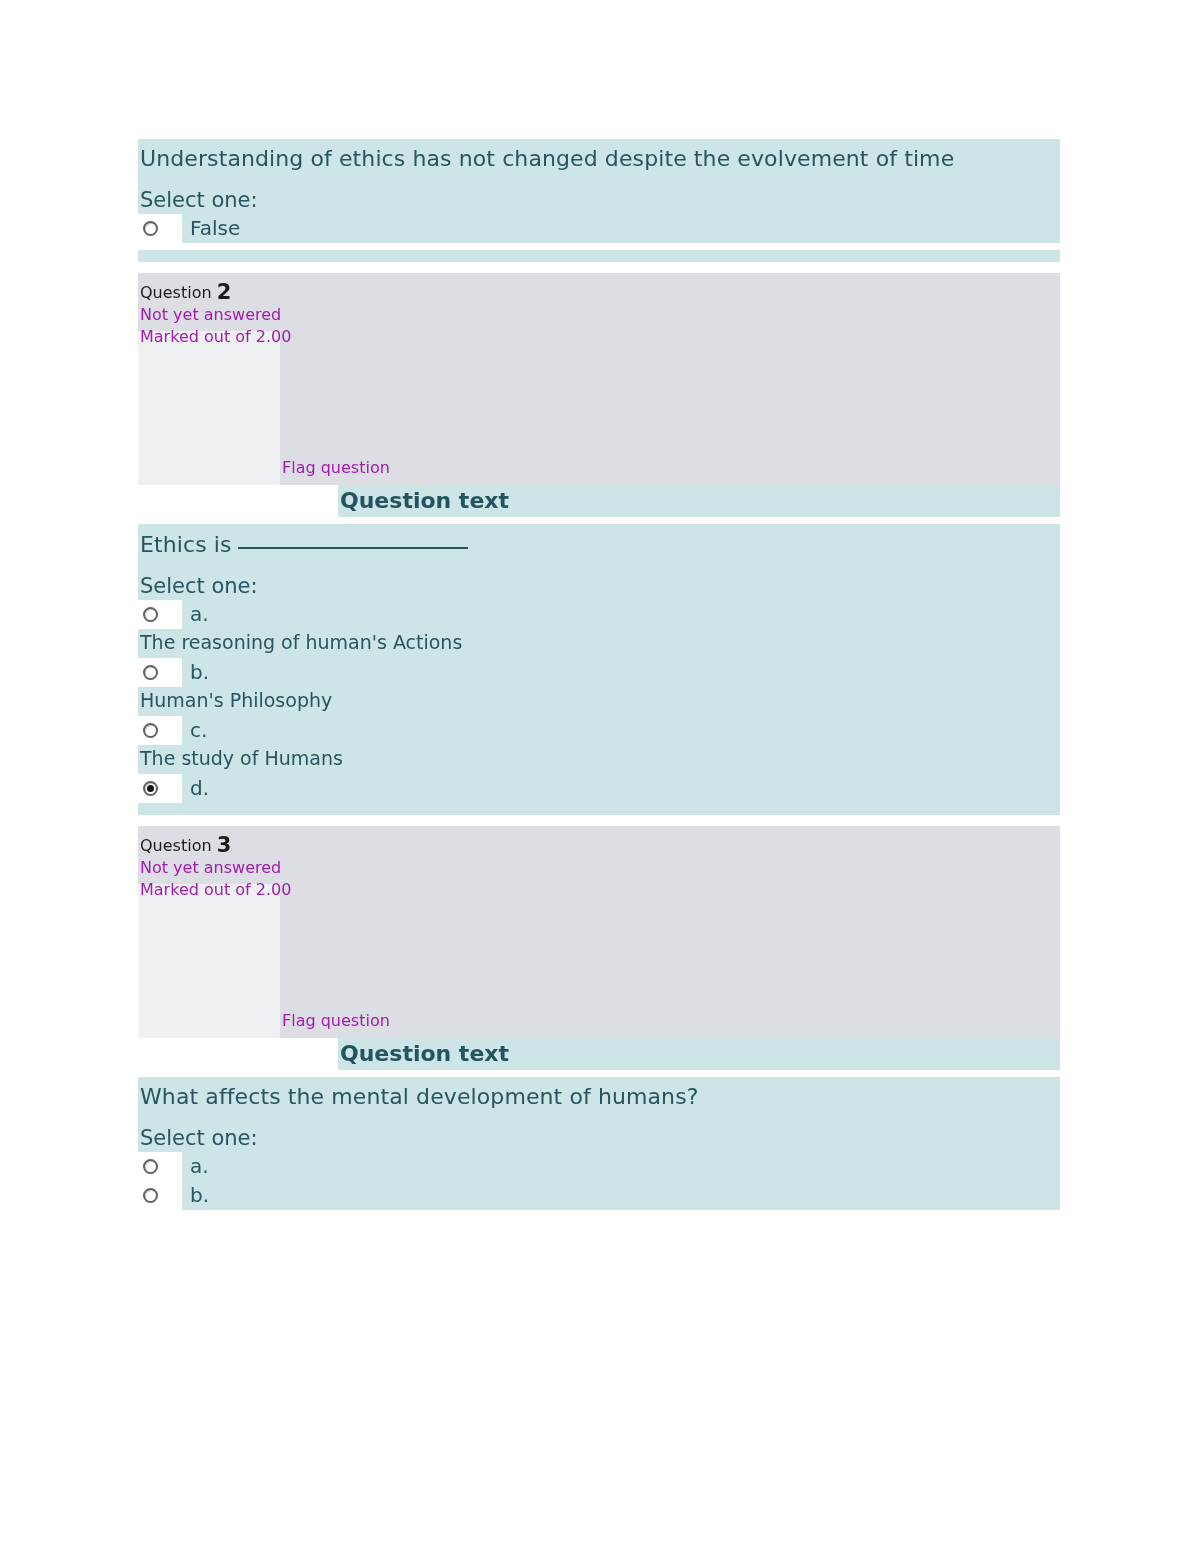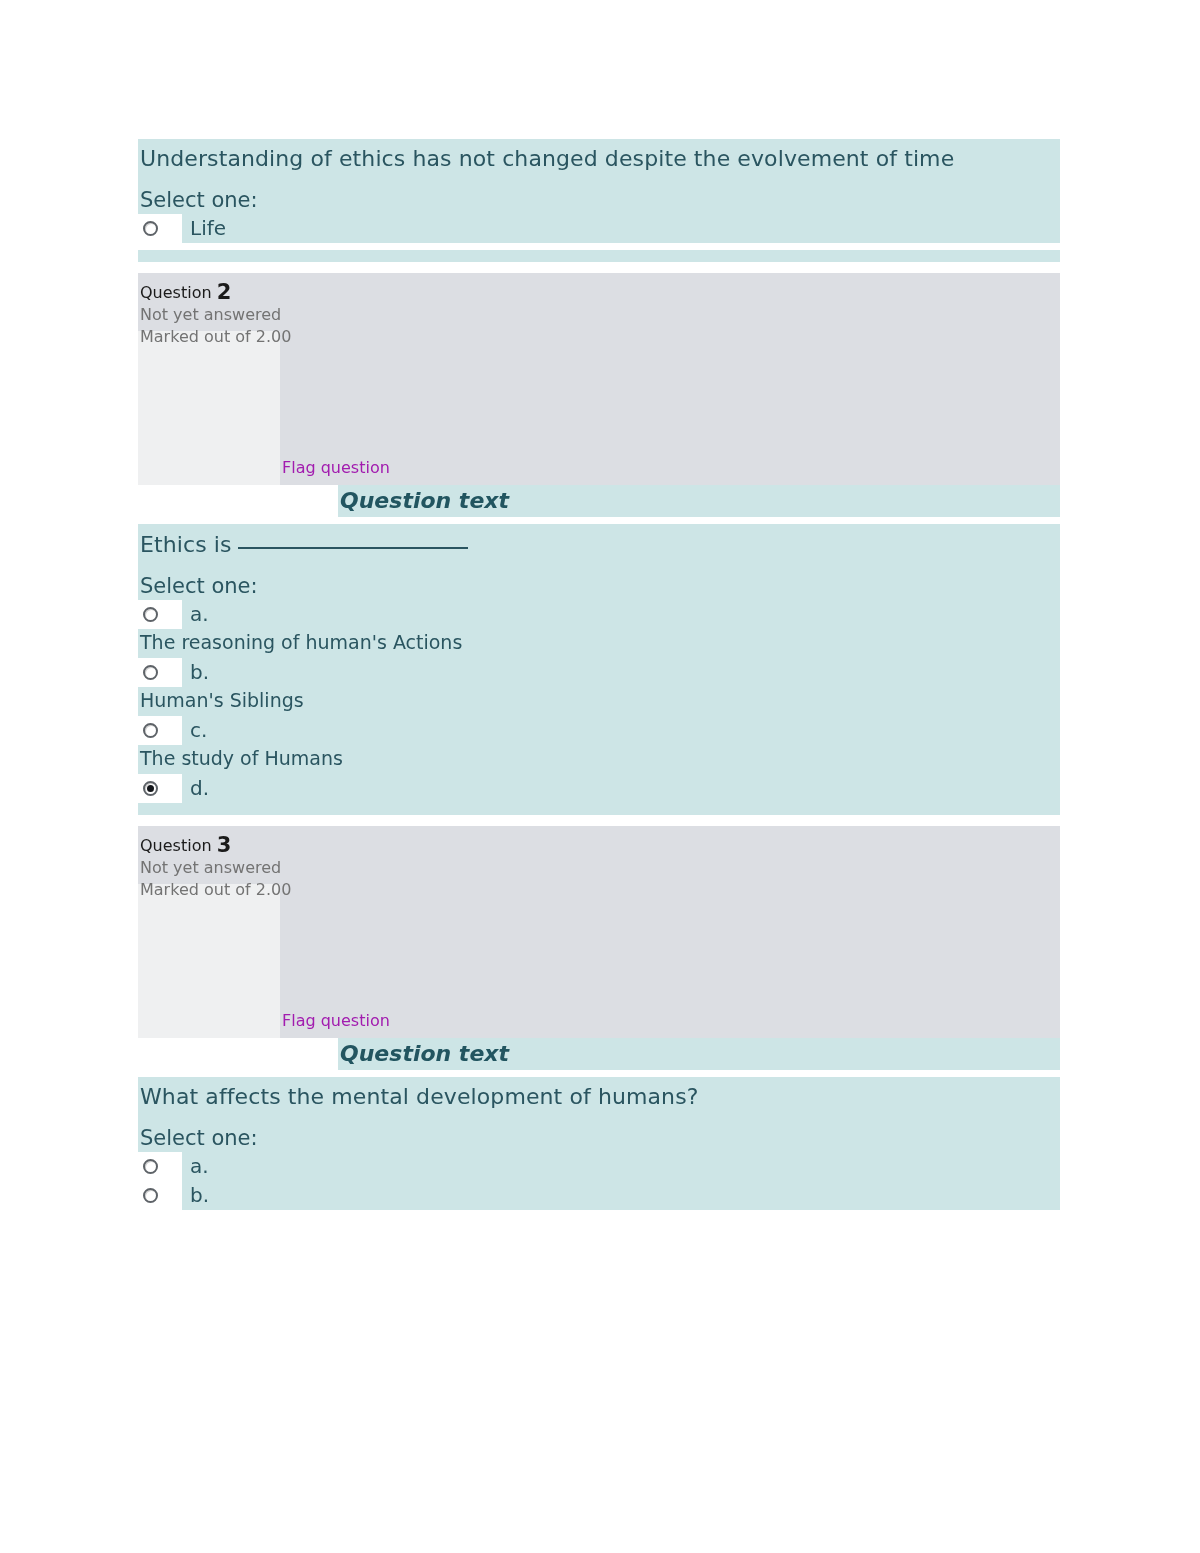--- a/index.html
+++ b/index.html
@@ -125,21 +125,21 @@
     color: #1b1b1b;
   }
   .qnum b {
     font-size: 21px;
     font-weight: bold;
     vertical-align: -1px;
   }
   .qstate {
     font-size: 16px;
     line-height: 22px;
-    color: #737373;
+    color: #a21caf;
   }
   .flagrow {
     position: absolute;
     left: 144px;
     bottom: 8px;
     font-size: 16px;
     color: #a21caf;
     z-index: 2;
   }
 
@@ -152,21 +152,20 @@
   }
   .qtextband .spacerwhite {
     flex: 0 0 200px;
     background: #ffffff;
   }
   .qtextband .headfill {
     flex: 1 1 auto;
     background: #cde5e6;
     display: flex;
     align-items: center;
-    font-style: italic;
   }
   .qtextheading {
     font-size: 22px;
     font-weight: bold;
     color: #225560;
     padding-left: 2px;
     line-height: 32px;
   }
 
   .gap { height: 11px; background: #ffffff; }
@@ -187,21 +186,21 @@
 <div class="page">
 
   <div class="qpanel">
     <div class="qstem">Understanding of ethics has not changed despite the evolvement of time</div>
     <div class="select-one">Select one:</div>
 
     <div class="optrow">
       <span class="radiochip">
         <span class="radio"></span>
       </span>
-      <span class="optlabel">Life</span>
+      <span class="optlabel">False</span>
     </div>
     <div class="gap-sm"></div>
     <div class="panelpad-bottom"></div>
   </div>
 
   <div class="gap"></div>
 
   <div class="infoblock">
     <div class="leftcol"></div>
     <div class="infotext">
@@ -235,21 +234,21 @@
       <span class="optlabel">a.</span>
     </div>
     <div class="opttext">The reasoning of human's Actions</div>
 
     <div class="optrow">
       <span class="radiochip">
         <span class="radio"></span>
       </span>
       <span class="optlabel">b.</span>
     </div>
-    <div class="opttext">Human's Siblings</div>
+    <div class="opttext">Human's Philosophy</div>
 
     <div class="optrow">
       <span class="radiochip">
         <span class="radio"></span>
       </span>
       <span class="optlabel">c.</span>
     </div>
     <div class="opttext">The study of Humans</div>
 
     <div class="optrow">

